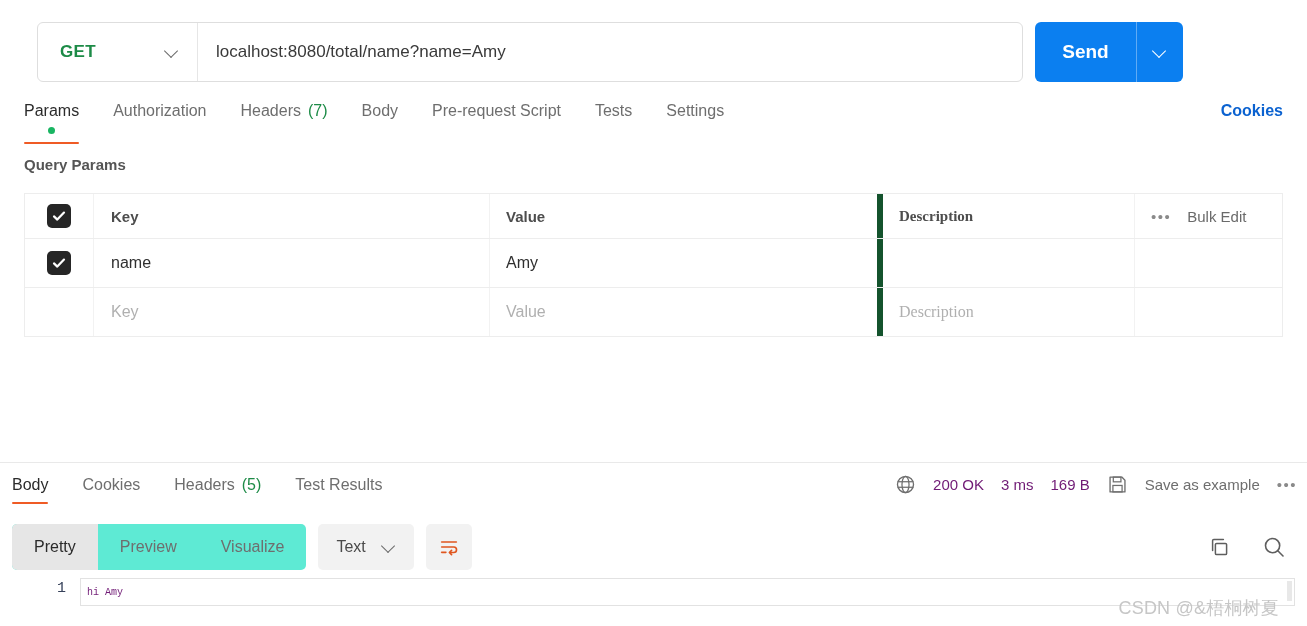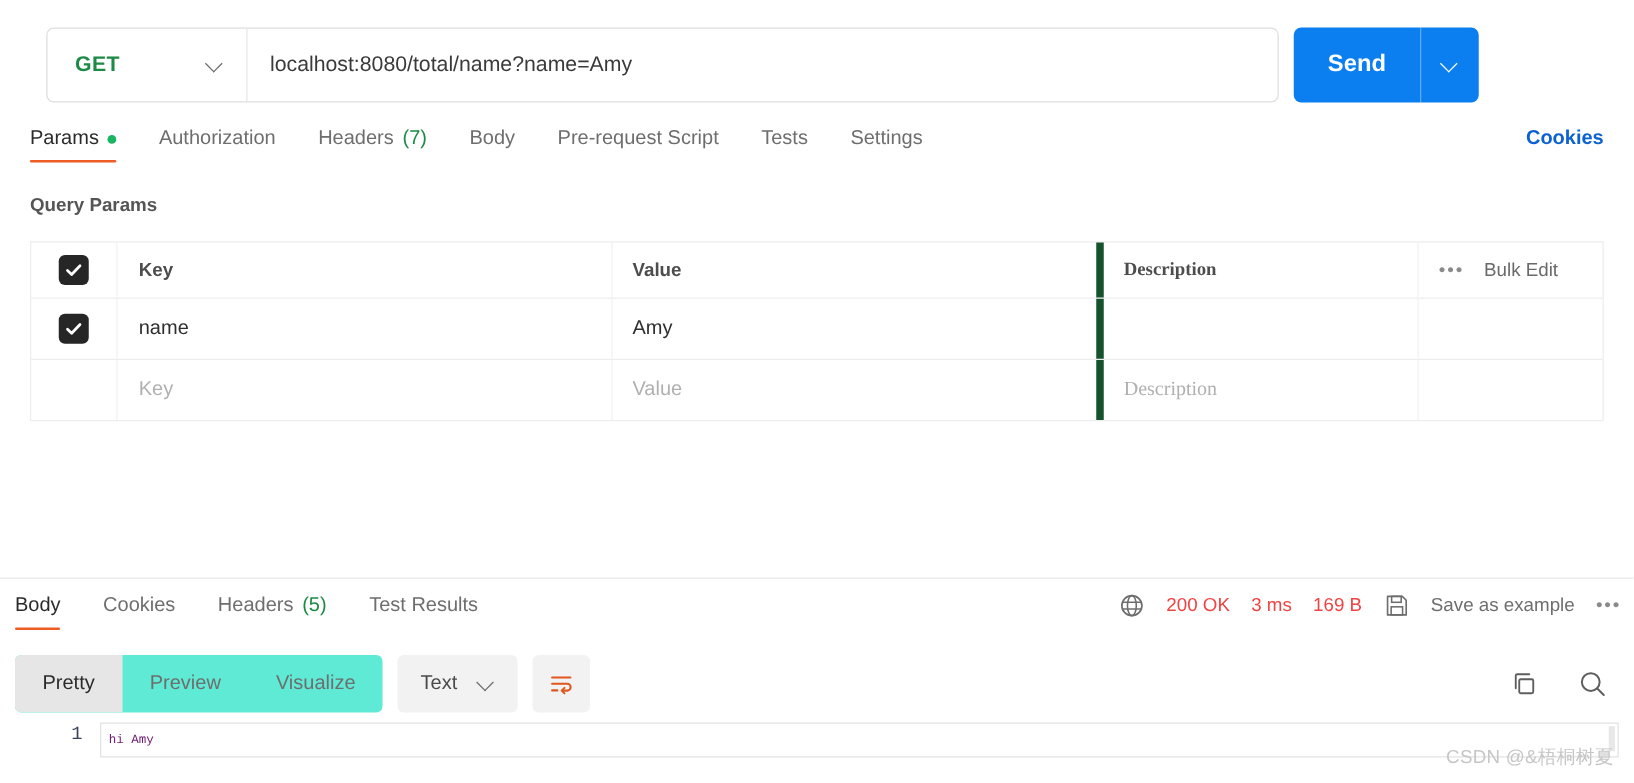--- a/index.html
+++ b/index.html
@@ -72,21 +72,21 @@
     position: absolute; left: 24px; top: 102px; width: 1259px; height: 34px;
     display: flex; align-items: flex-start;
   }
   .tab {
     position: relative;
     font-size: 16px; color: #6e6e6e;
     padding: 0 0 10px 0; margin-right: 34px;
     cursor: pointer; white-space: nowrap;
     display: flex; align-items: center; gap: 7px;
   }
-  .tab.active { color: #2b2b2b; }
+  .tab.active { color: #2b2b2b; flex-direction: column; }
   .tab.active::after {
     content: ""; position: absolute; left: 0; bottom: 0;
     width: 100%; height: 2.5px; background: #ef5b25; border-radius: 2px;
   }
   .dot-green { width: 7px; height: 7px; border-radius: 50%; background: #19b562; display:inline-block; }
   .count-green { color: #1d8b47; }
   .cookies-link {
     position: absolute; right: 0; top: 0;
     font-size: 16px; color: #0b62d0; font-weight: bold; cursor: pointer;
   }
@@ -131,21 +131,21 @@
 
   
   .res-tabs {
     position: absolute; left: 12px; top: 476px; width: 1283px; height: 34px;
     display: flex; align-items: flex-start;
   }
   .res-meta {
     position: absolute; right: 10px; top: 474px;
     display: flex; align-items: center; gap: 17px;
   }
-  .meta-green { font-size: 15px; color: #ef4444; font-weight: normal; }
+  .meta-green { font-size: 15px; color: #701a75; font-weight: normal; }
   .meta-grey { font-size: 15px; color: #6e6e6e; cursor: pointer; }
   .icon { display: inline-flex; align-items: center; justify-content: center; }
 
   
   .body-bar {
     position: absolute; left: 12px; top: 524px; width: 1283px; height: 46px;
     display: flex; align-items: center; gap: 12px;
   }
   .seg {
     display: flex; align-items: stretch; background: #5eead4; border-radius: 5px; height: 46px; overflow: hidden;
@@ -174,22 +174,22 @@
     flex: 1 1 auto; border: 1px solid #e2e2e2; background: #fff; height: 28px;
     display: flex; align-items: center; padding-left: 6px; position: relative;
   }
   .code-text { font-family: "Liberation Mono", monospace; font-size: 10px; color: #701a75; }
   .code-scroll {
     position: absolute; right: 2px; top: 2px; width: 5px; height: 20px; background: #e8e8e8;
   }
 
   
   .watermark {
-    position: absolute; right: 16px; top: 596px;
-    font-size: 15px; color: #c6c6c6; letter-spacing: .2px; user-select:none;
+    position: absolute; right: 28px; top: 596px;
+    font-size: 18px; color: #c6c6c6; letter-spacing: .2px; user-select:none;
   }
 </style>
 </head>
 <body>
 
 <div class="app">
 
   <div class="url-row">
     <div class="url-box">
       <div class="method-sel">

